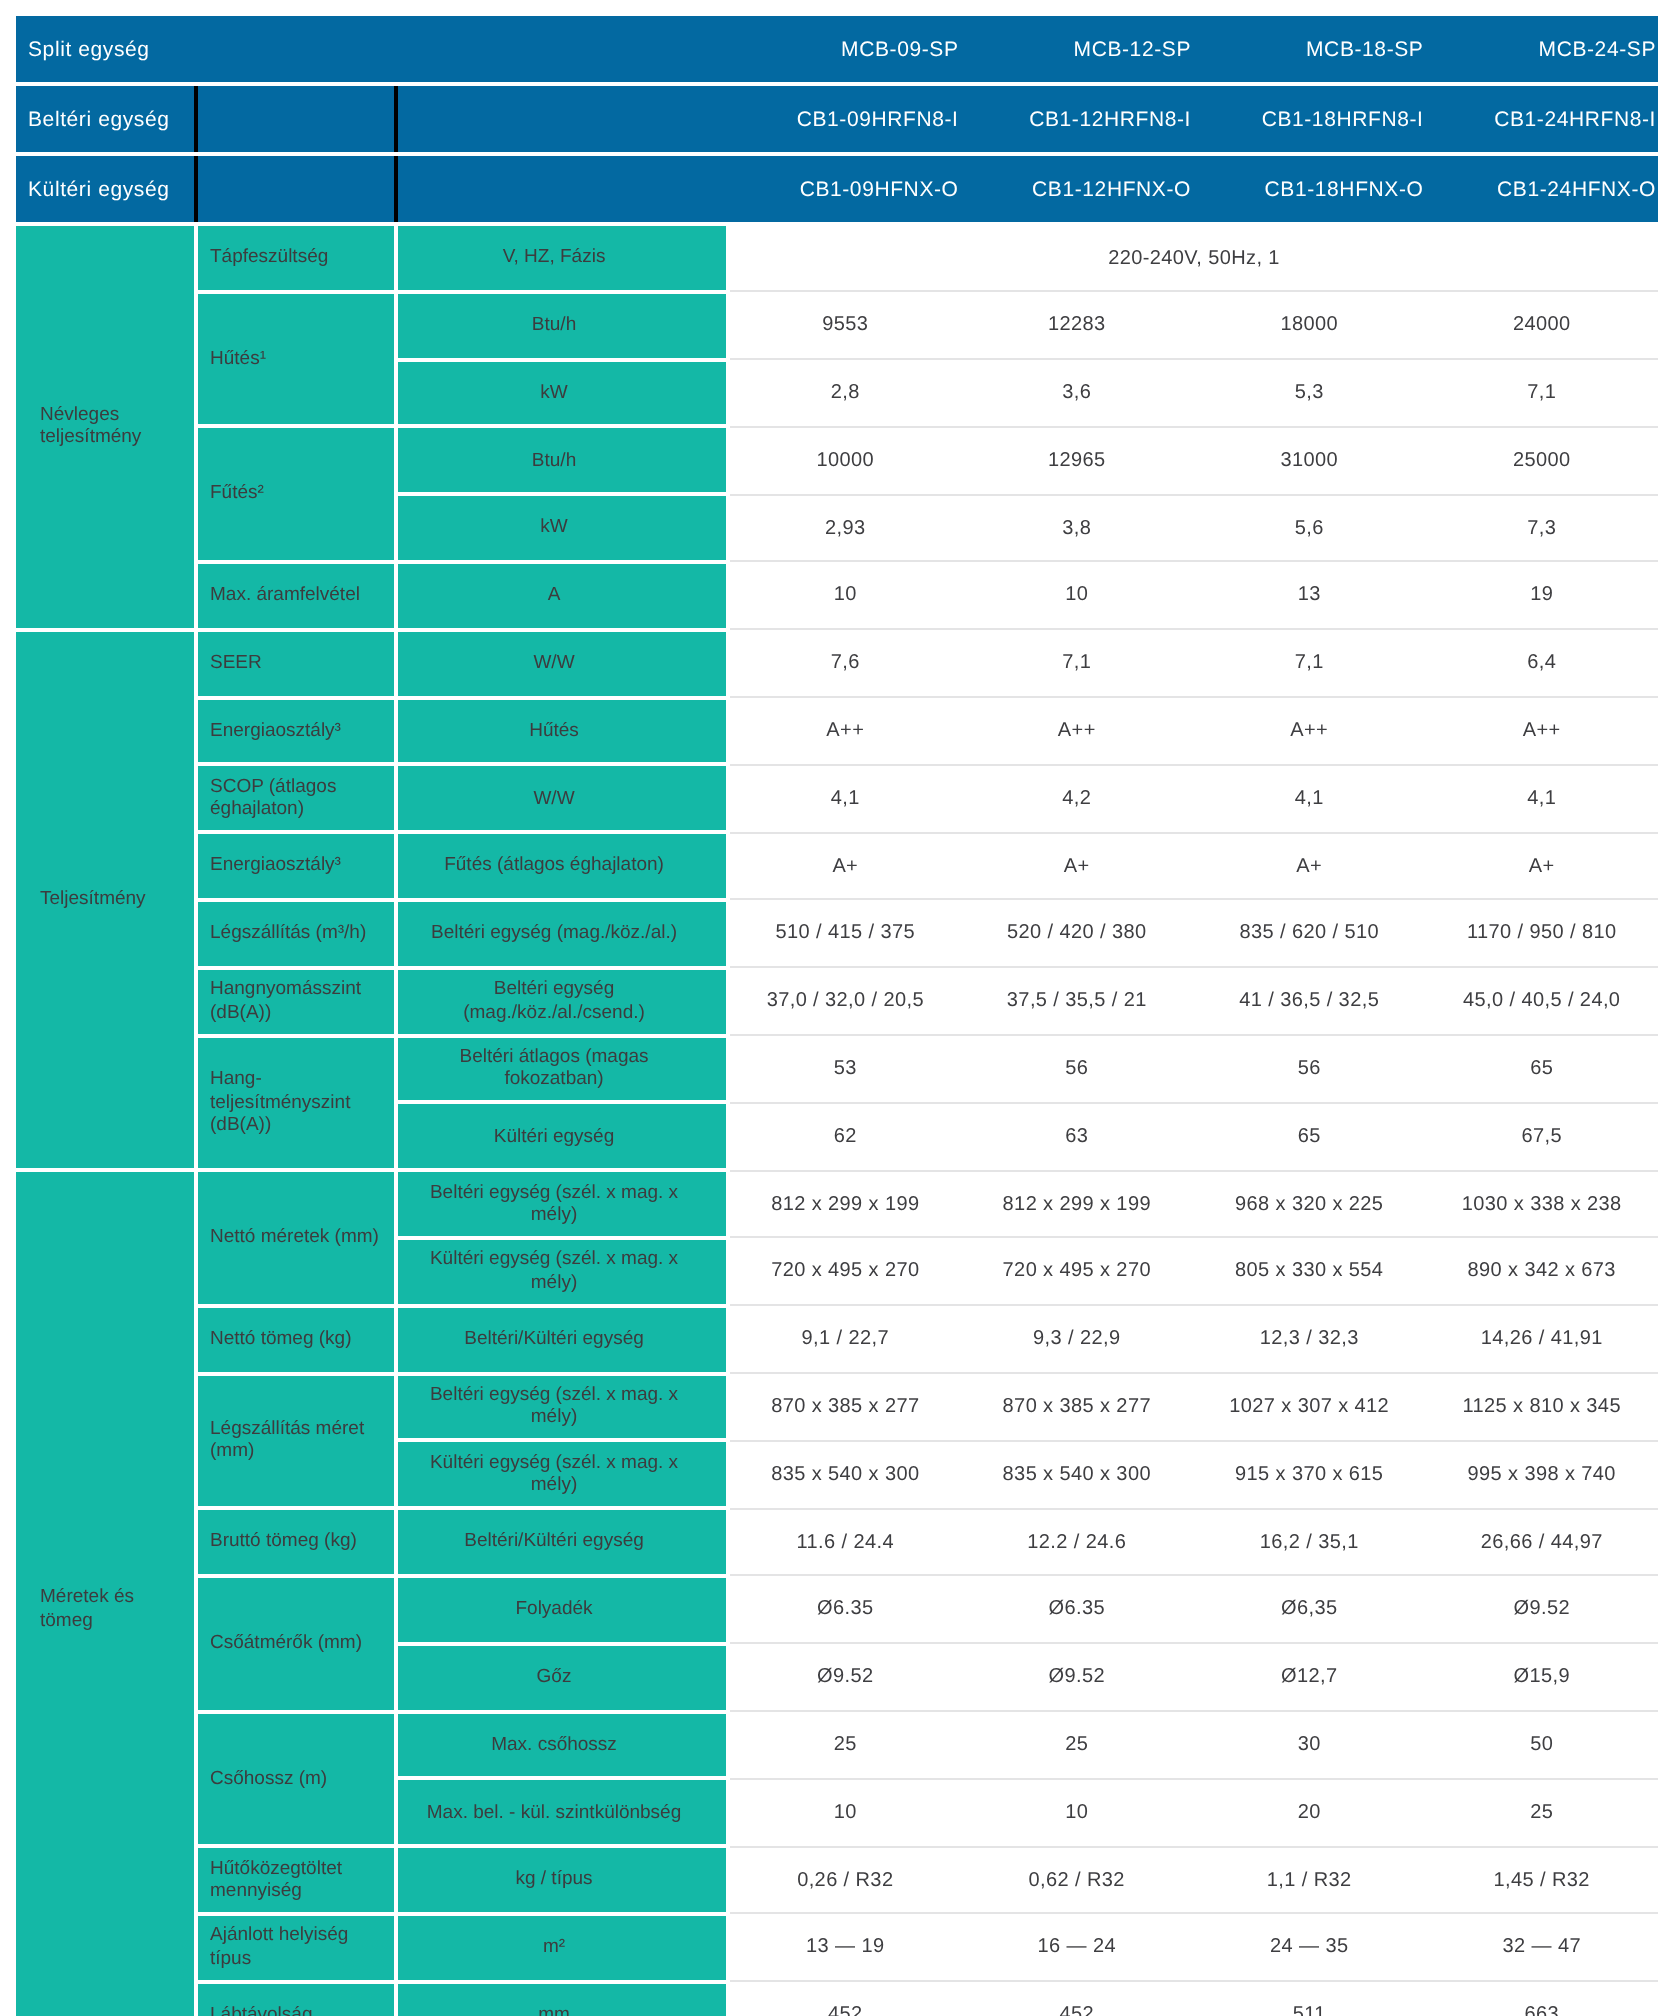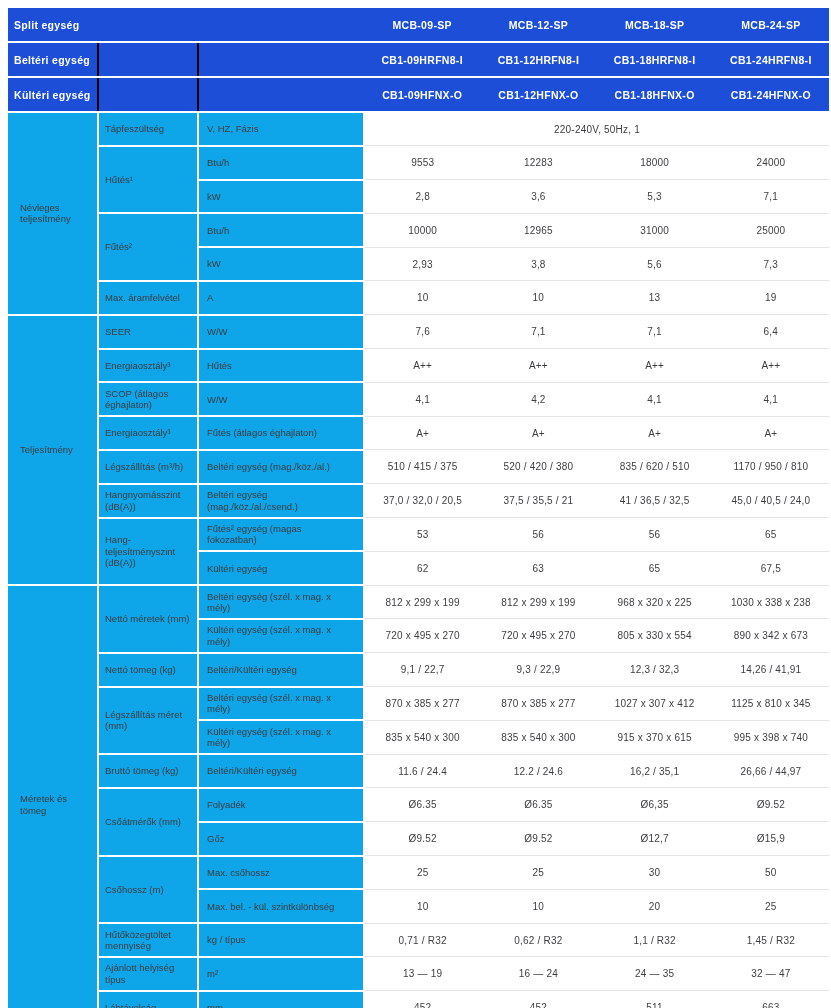--- a/index.html
+++ b/index.html
@@ -2,33 +2,33 @@
 <html lang="hu"><head>
 <meta charset="utf-8">
 <style>
   html,body{margin:0;padding:0;background:#fff;}
   body{width:831px;height:1008px;font-family:"Liberation Sans",sans-serif;
        -webkit-font-smoothing:antialiased;}
   .wrap{position:absolute;left:8px;top:8px;}
   table{border-collapse:collapse;table-layout:fixed;width:821px;}
   td{overflow:hidden;}
   
-  .hrow td{height:31px;background:#1d4ed8;color:#fff;font-size:10.5px;
-           font-weight:bold;letter-spacing:.3px;border-bottom:2px solid #fff;
+  .hrow td{height:31px;background:#0369a1;color:#fff;font-size:10.5px;
+           font-weight:normal;letter-spacing:.3px;border-bottom:2px solid #fff;
            vertical-align:middle;}
   .hlabel{text-align:left;padding-left:6px;}
   .hdiv{border-right:2px solid #000000;}
-  .hval{text-align:center;}
+  .hval{text-align:right;}
   
   .brow td{height:29.8px;vertical-align:middle;}
-  .sec,.grp,.unit,.betap{background:#0ea5e9;color:#3c3c3e;font-size:9.5px;
+  .sec,.grp,.unit,.betap{background:#14b8a6;color:#3c3c3e;font-size:9.5px;
         line-height:1.2;border-right:2px solid #fff;border-bottom:2px solid #fff;}
   .sec{padding-left:12px;}
   .grp{padding-left:6px;padding-right:4px;}
-  .unit{padding-left:8px;padding-right:16px;}
+  .unit{padding-left:8px;padding-right:16px;text-align:center;}
   .val{background:#fff;color:#3e3e41;font-size:10px;text-align:center;
        border-bottom:1px solid #e4e4e5;letter-spacing:.2px;}
 </style>
 </head>
 <body>
 
 <div class="wrap">
 <table>
   <colgroup>
     <col style="width:90px">
@@ -156,21 +156,21 @@
   <tr class="brow">
     <td class="grp">Hangnyomásszint (dB(A))</td>
     <td class="unit">Beltéri egység (mag./köz./al./csend.)</td>
     <td class="val">37,0 / 32,0 / 20,5</td>
     <td class="val">37,5 / 35,5 / 21</td>
     <td class="val">41 / 36,5 / 32,5</td>
     <td class="val">45,0 / 40,5 / 24,0</td>
   </tr>
   <tr class="brow">
     <td class="grp" rowspan="2">Hang-teljesítményszint (dB(A))</td>
-    <td class="unit">Fűtés² egység (magas fokozatban)</td>
+    <td class="unit">Beltéri átlagos (magas fokozatban)</td>
     <td class="val">53</td>
     <td class="val">56</td>
     <td class="val">56</td>
     <td class="val">65</td>
   </tr>
   <tr class="brow">
     <td class="unit">Kültéri egység</td>
     <td class="val">62</td>
     <td class="val">63</td>
     <td class="val">65</td>
@@ -250,21 +250,21 @@
   <tr class="brow">
     <td class="unit">Max. bel. - kül. szintkülönbség</td>
     <td class="val">10</td>
     <td class="val">10</td>
     <td class="val">20</td>
     <td class="val">25</td>
   </tr>
   <tr class="brow">
     <td class="grp">Hűtőközegtöltet mennyiség</td>
     <td class="unit">kg / típus</td>
-    <td class="val">0,71 / R32</td>
+    <td class="val">0,26 / R32</td>
     <td class="val">0,62 / R32</td>
     <td class="val">1,1 / R32</td>
     <td class="val">1,45 / R32</td>
   </tr>
   <tr class="brow">
     <td class="grp">Ajánlott helyiség típus</td>
     <td class="unit">m²</td>
     <td class="val">13 — 19</td>
     <td class="val">16 — 24</td>
     <td class="val">24 — 35</td>

